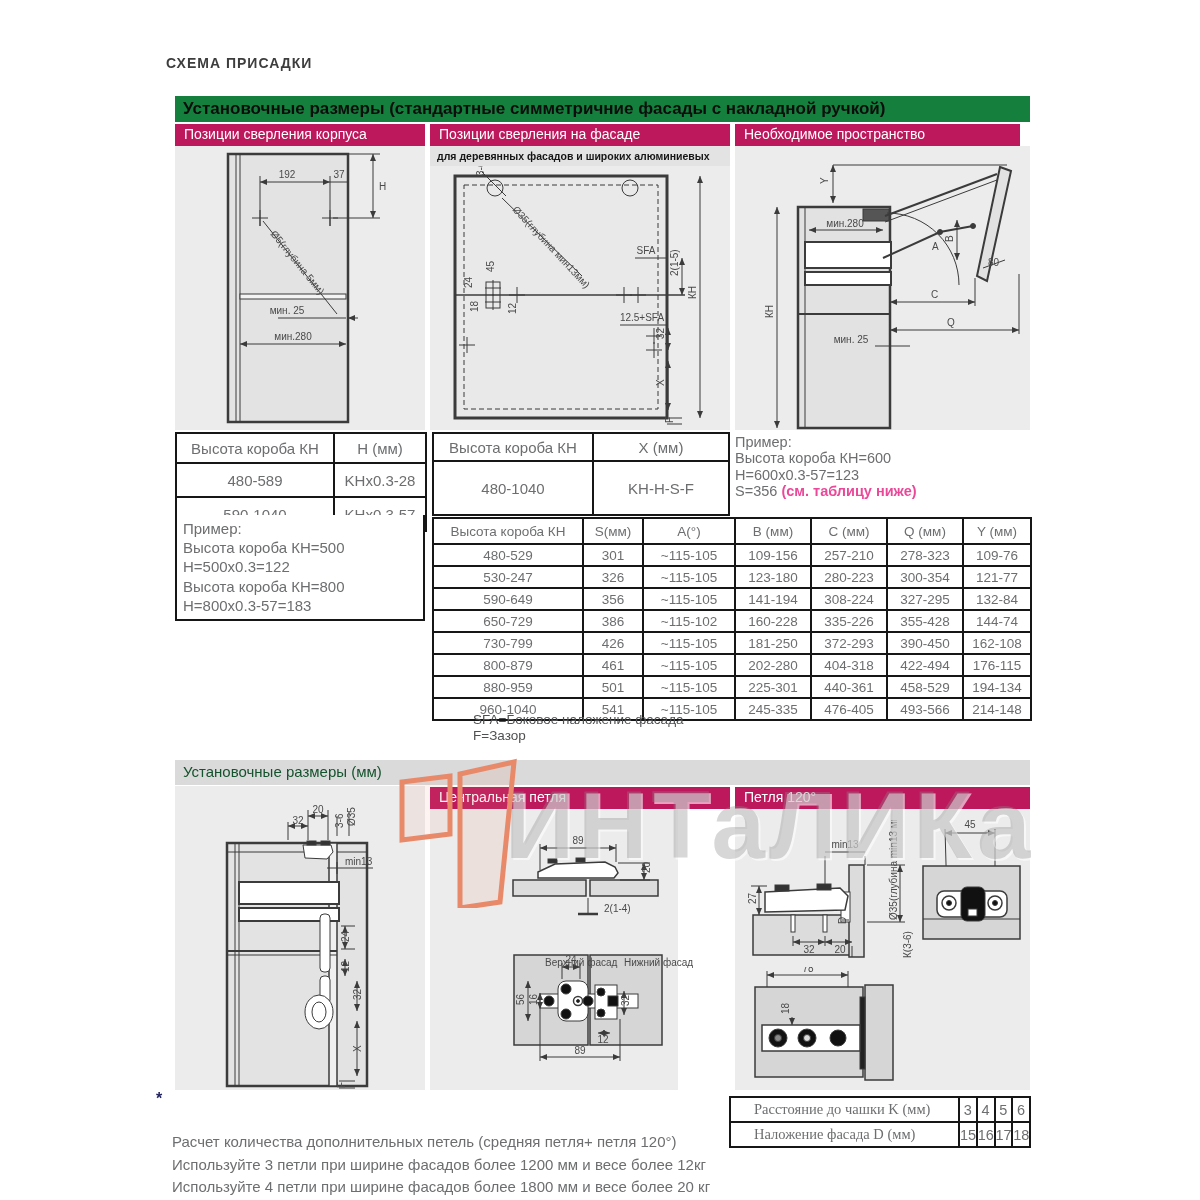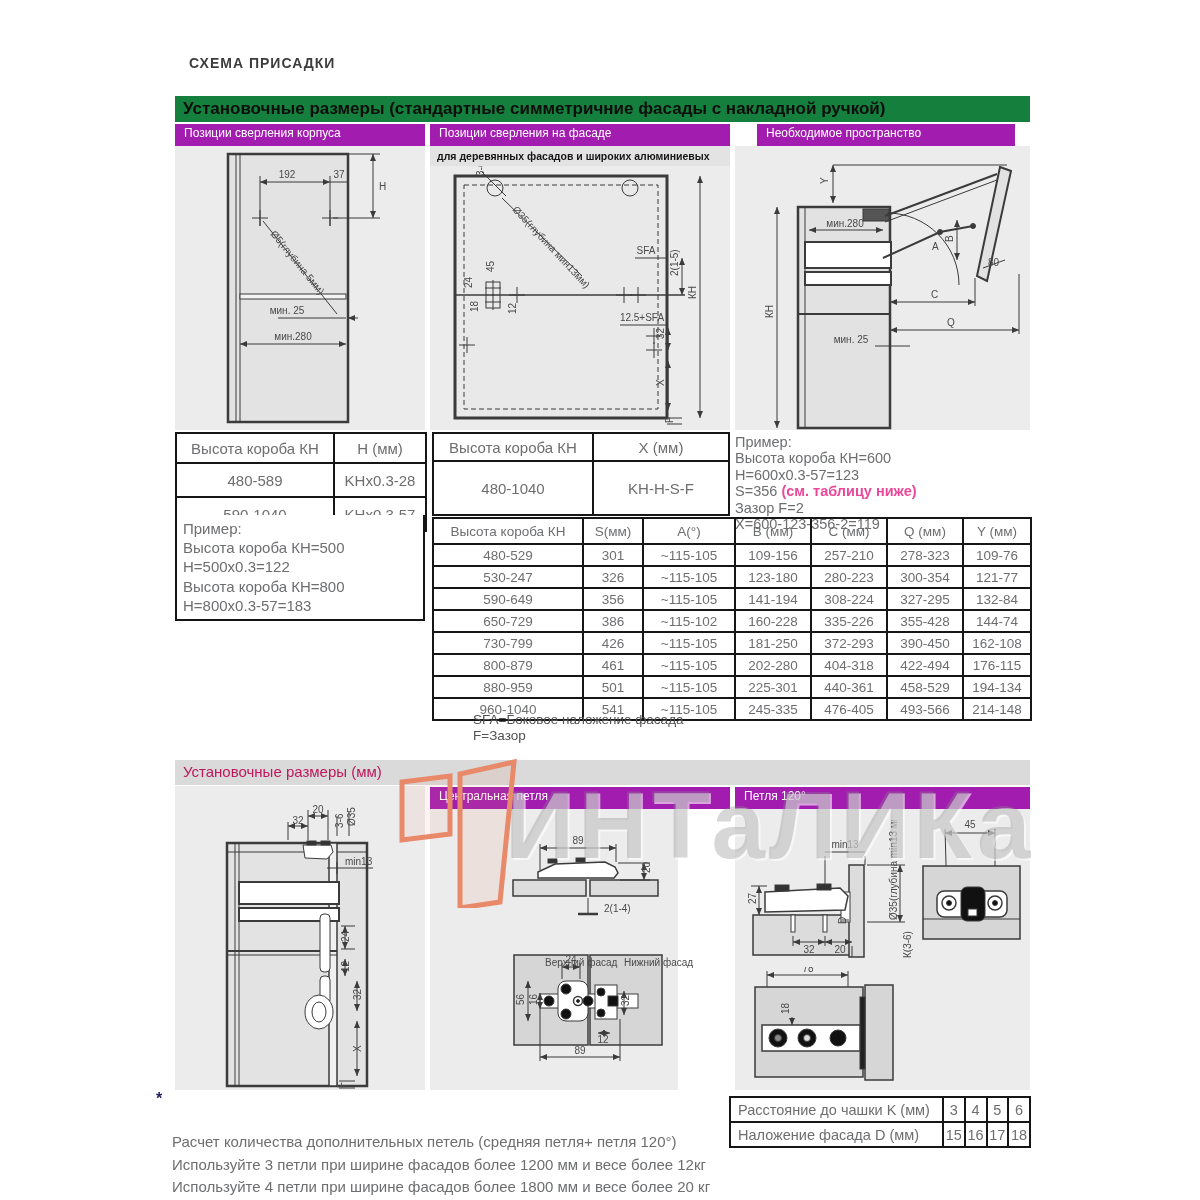--- a/index.html
+++ b/index.html
@@ -2,46 +2,46 @@
 <html><head>
 <meta charset="utf-8">
 <style>
   html,body{margin:0;padding:0;background:#ffffff;}
   #page{position:relative;width:1200px;height:1200px;background:#fff;overflow:hidden;
         font-family:"Liberation Sans","DejaVu Sans",sans-serif;}
   .abs{position:absolute;box-sizing:border-box;}
   .top-label{font-size:14px;font-weight:600;letter-spacing:1px;color:#3d3d3d;}
   .main-title{background:#15803d;color:#0d0d0d;font-size:17px;font-weight:bold;
               padding:3px 8px;height:26px;white-space:nowrap;}
-  .colhdr{background:#a21caf;color:#ffffff;font-size:12px;padding:2px 9px;height:22px;}
+  .colhdr{background:#be185d;color:#ffffff;font-size:14px;padding:2px 9px;height:22px;}
   .subhdr{background:#e3e3e3;color:#161616;font-size:10.5px;font-weight:bold;padding:4px 7px;height:20px;}
   .panel{background:#ececec;}
   table{border-collapse:collapse;table-layout:fixed;}
   .t th,.t td{border:2px solid #161616;color:#6d6e70;font-weight:normal;text-align:center;
               white-space:nowrap;overflow:hidden;padding:0;}
   #t-h{width:250px;font-size:15px;}
   #t-h th{height:28px;}
   #t-h td{height:32px;}
   .exbox{width:250px;border:2px solid #161616;border-top:none;color:#6d6e70;font-size:15px;
          line-height:1.28;padding:4px 6px;background:#fff;}
   #t-x{width:296px;font-size:15px;}
   #t-x th{height:26px;}
   #t-x td{height:52px;}
   .exlines{color:#6d6e70;font-size:14.5px;line-height:1.13;}
   .exlines .b{color:#ec4899;font-weight:bold;}
   #t-main{width:598px;font-size:13.5px;}
   #t-main th{height:24px;font-size:13.5px;}
   #t-main td{height:20px;margin-left:12px;}
   .notes{color:#4f5052;font-size:13.5px;line-height:1.2;margin-left:40px;}
-  .bar-light{background:#dadada;color:#be185d;font-size:15px;padding:3px 8px;height:25px;}
+  .bar-light{background:#dadada;color:#14532d;font-size:15px;padding:3px 8px;height:25px;}
   .footnote{color:#6d6e70;font-size:15px;line-height:1.5;}
   .star{color:#23235e;font-weight:bold;font-size:16px;}
   #t-kd{width:302px;font-size:14.5px;}
   #t-kd td{height:23px;}
-  #t-kd tr td:first-child{text-align:left;padding-left:7px;width:204px;}
+  #t-kd tr td:first-child{text-align:left;padding-left:23px;width:204px;font-family:Liberation Serif, serif;}
   .wm-text{font-size:96px;font-weight:bold;letter-spacing:4px;color:rgba(138,138,138,0.34);
            text-shadow:2px 2px 0 rgba(255,255,255,0.6);z-index:6;pointer-events:none;}
   svg{display:block;}
   svg text{font-family:"Liberation Sans","DejaVu Sans",sans-serif;fill:#4a4a4a;font-size:10px;}
 </style>
 </head>
 <body>
 
 <svg width="0" height="0" style="position:absolute">
   <defs>
@@ -49,21 +49,21 @@
       <path d="M0,0L7,3L0,6z" fill="#3b3b3b"></path>
       </marker>
     <marker id="aS" markerWidth="10" markerHeight="8" refX="0" refY="3" orient="auto" markerUnits="userSpaceOnUse">
       <path d="M7,0L0,3L7,6z" fill="#3b3b3b"></path>
       </marker>
   </defs>
 </svg>
 
 <div id="page">
 
-  <div class="abs top-label" style="left:189px;top:55px">СХЕМА ПРИСАДКИ</div>
+  <div class="abs top-label" style="left:166px;top:55px">СХЕМА ПРИСАДКИ</div>
   <div class="abs main-title" style="left:175px;top:96px;width:855px">Установочные размеры (стандартные симметричние фасады с накладной ручкой)</div>
 
   <div class="abs colhdr" style="left:175px;top:124px;width:250px">Позиции сверления корпуса</div>
   <div class="abs panel" style="left:175px;top:146px;width:250px;height:284px">
     <svg viewBox="0 0 250 284" width="250" height="284">
       <g stroke="#3b3b3b" fill="none" stroke-width="1">
         <rect x="53" y="8" width="120" height="268" stroke-width="2.5" fill="#e3e3e3"></rect>
         <line x1="61" y1="8" x2="61" y2="276"></line>
           <line x1="65" y1="8" x2="65" y2="276"></line>
         <rect x="65" y="148" width="106" height="5" fill="#f4f4f4"></rect>
@@ -139,21 +139,21 @@
       <text x="234" y="173" font-size="8" transform="rotate(-90 234 173)">32</text>
       <text x="234" y="220" font-size="8" transform="rotate(-90 234 220)">X</text>
       <text x="243" y="257" font-size="8" transform="rotate(-90 243 257)">F</text>
       <text x="42" y="122" font-size="7.5" transform="rotate(-90 42 122)">24</text>
       <text x="64" y="106" font-size="7.5" transform="rotate(-90 64 106)">45</text>
       <text x="48" y="146" font-size="7.5" transform="rotate(-90 48 146)">18</text>
       <text x="86" y="148" font-size="7.5" transform="rotate(-90 86 148)">12</text>
     </svg>
   </div>
 
-  <div class="abs colhdr" style="left:757px;top:124px;width:258px">Необходимое пространство</div>
+  <div class="abs colhdr" style="left:735px;top:124px;width:285px">Необходимое пространство</div>
   <div class="abs panel" style="left:735px;top:146px;width:295px;height:284px">
     <svg viewBox="0 0 295 284" width="295" height="284">
       <g stroke="#3b3b3b" fill="none" stroke-width="1">
         <rect x="63" y="61" width="92" height="221" stroke-width="2.5" fill="#e2e2e2"></rect>
         <line x1="70" y1="61" x2="70" y2="282"></line>
         <rect x="128" y="63" width="26" height="12" fill="#555"></rect>
         <line x1="74" y1="84" x2="148" y2="84" marker-start="url(#aS)" marker-end="url(#aE)"></line>
         <rect x="70" y="96" width="86" height="26" stroke-width="2" fill="#ffffff"></rect>
         <rect x="70" y="126" width="86" height="13" stroke-width="2" fill="#ffffff"></rect>
         <line x1="63" y1="168" x2="155" y2="168" stroke-width="2"></line>
@@ -237,24 +237,20 @@
       </tbody>
   </table>
 
   <div class="abs exlines" style="left:735px;top:434px;width:290px">
     <div>
         <div>Пример:</div>
         <div>Высота короба КН=600</div>
         <div>H=600x0.3-57=123</div>
       </div>
     <div><span>S=356 </span><span class="b">(см. таблицу ниже)</span></div>
-    <div>
-        <div>Зазор F=2</div>
-        <div>X=600-123-356-2=119</div>
-      </div>
   </div>
 
   <table id="t-main" class="abs t" style="left:432px;top:517px">
     <colgroup>
         <col style="width:150px">
         <col style="width:60px">
         <col style="width:92px">
         <col style="width:76px">
         <col style="width:76px">
         <col style="width:76px">

